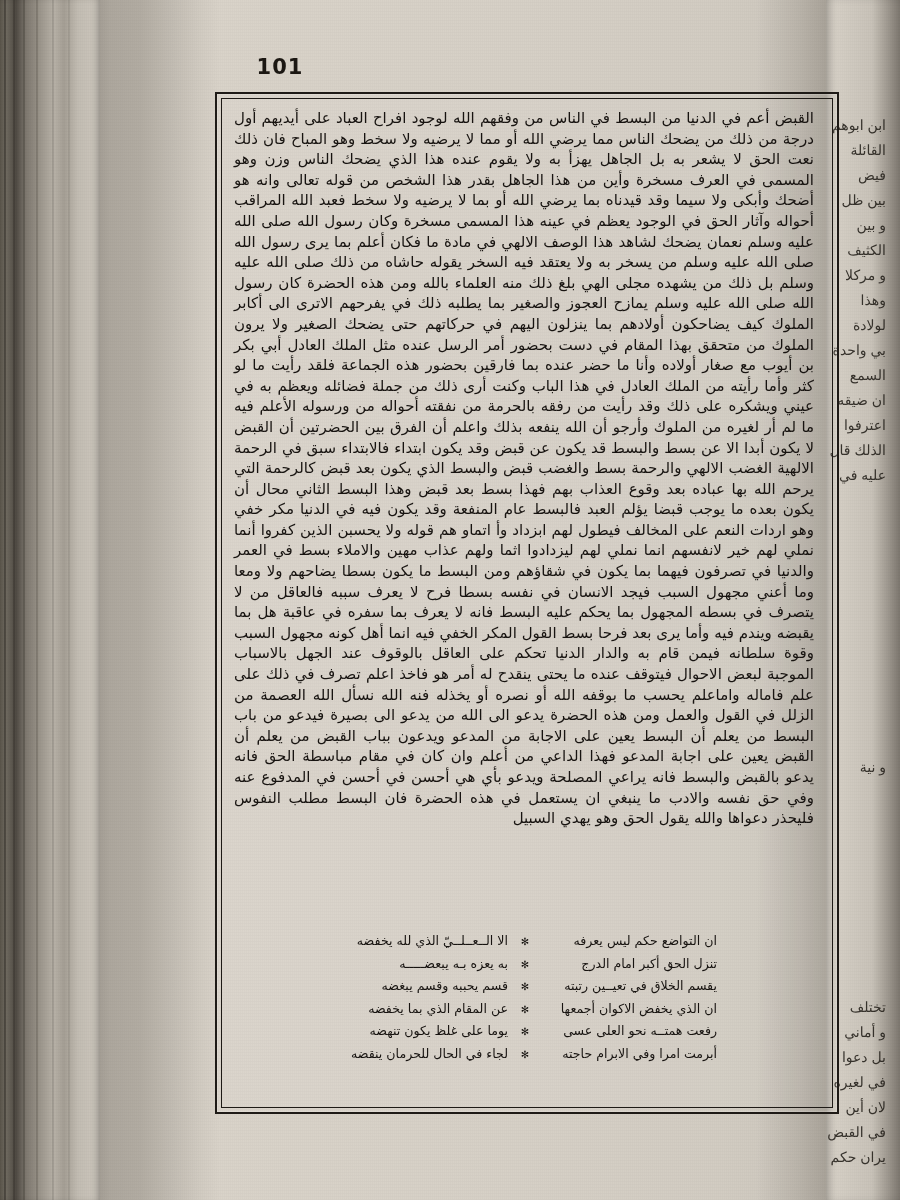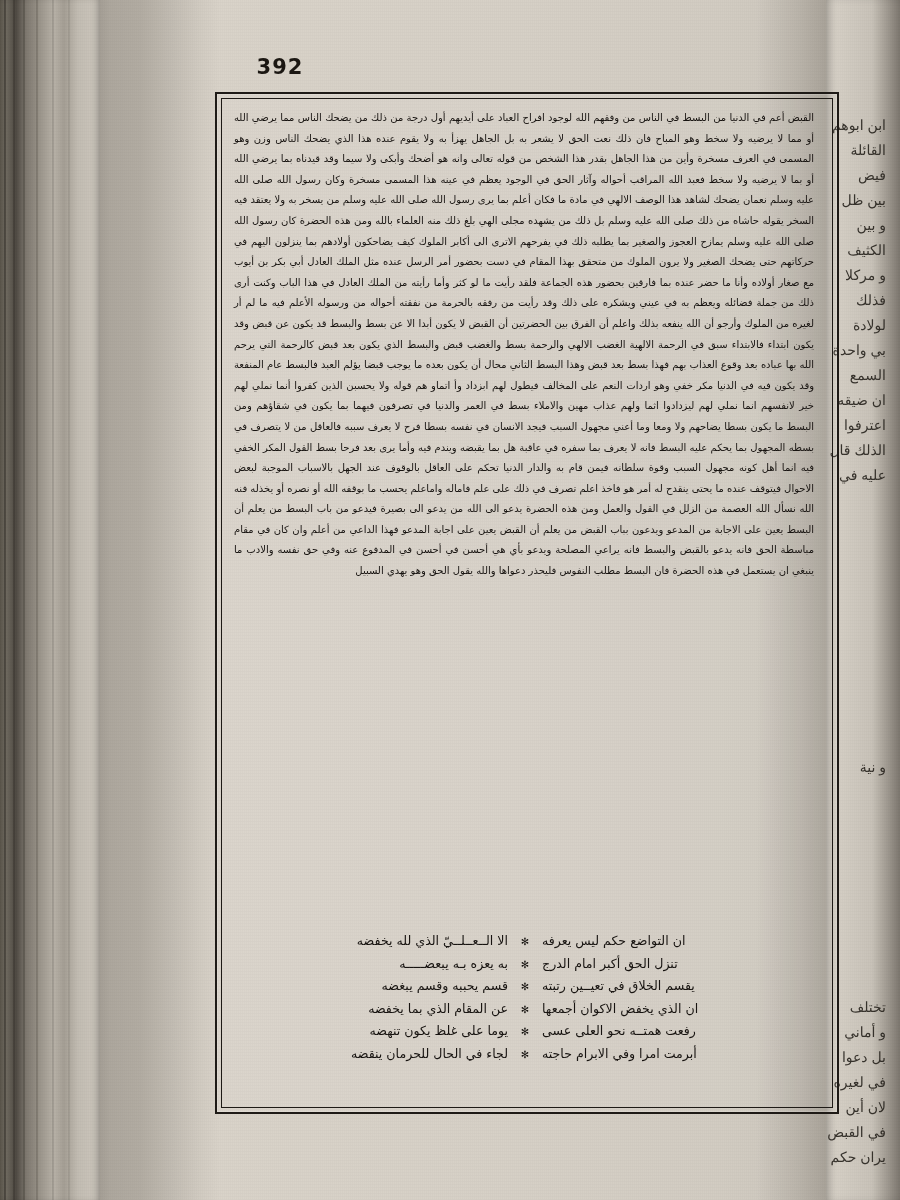--- a/index.html
+++ b/index.html
@@ -115,21 +115,21 @@
   
   .body-text {
     position: absolute;
     left: 226px;
     top: 104px;
     width: 596px;
     direction: rtl;
     text-align: justify;
     color: #171310;
     font-family: "DejaVu Sans", sans-serif;
-    font-size: 10px;
+    font-size: 15px;
     line-height: 20.6px;
     padding: 4px 8px 0 8px;
     box-sizing: border-box;
     text-justify: inter-word;
   }
   .body-text p {
     margin: 0;
   }
 
   
@@ -165,21 +165,21 @@
     display: flex;
     justify-content: center;
     align-items: baseline;
     gap: 0;
     white-space: nowrap;
   }
   .hemistich {
     width: 175px;
     text-align: center;
   }
-  .hemistich.right { text-align: left; }
+  .hemistich.right { text-align: right; }
   .hemistich.left  { text-align: right; }
   .sep {
     width: 34px;
     text-align: center;
     font-size: 10px;
     color: #171310;
   }
 
   
   .footer {
@@ -225,41 +225,41 @@
   <div class="vignette-left"></div>
 
   <div class="neighbor">
     <div class="nb-line" style="top:118px;">ابن ابوهم</div>
     <div class="nb-line" style="top:143px;">القائلة</div>
     <div class="nb-line" style="top:168px;">فيض</div>
     <div class="nb-line" style="top:193px;">بين ظل</div>
     <div class="nb-line" style="top:218px;">و بين</div>
     <div class="nb-line" style="top:243px;">الكثيف</div>
     <div class="nb-line" style="top:268px;">و مركلا</div>
-    <div class="nb-line" style="top:293px;">فذلك</div>
+    <div class="nb-line" style="top:293px;">وهذا</div>
     <div class="nb-line" style="top:318px;">لولادة</div>
     <div class="nb-line" style="top:343px;">بي واحدة</div>
     <div class="nb-line" style="top:368px;">السمع</div>
     <div class="nb-line" style="top:393px;">ان ضيقه</div>
     <div class="nb-line" style="top:418px;">اعترفوا</div>
     <div class="nb-line" style="top:443px;">الذلك قال</div>
     <div class="nb-line" style="top:468px;">عليه في</div>
     <div class="nb-line" style="top:760px;">و نية</div>
     <div class="nb-line" style="top:1000px;">تختلف</div>
     <div class="nb-line" style="top:1025px;">و أماني</div>
     <div class="nb-line" style="top:1050px;margin-left:40px;">بل دعوا</div>
     <div class="nb-line" style="top:1075px;">في لغيره</div>
     <div class="nb-line" style="top:1100px;">لان أين</div>
     <div class="nb-line" style="top:1125px;">في القبض</div>
     <div class="nb-line" style="top:1150px;">يران حكم</div>
   </div>
   <div class="vignette-right"></div>
 
   <div class="page-number">
-    <span class="pn">392</span>
+    <span class="pn">101</span>
   </div>
 
   <div class="frame">
     <div class="frame-inner"></div>
   </div>
 
   <div class="body-text">
     <p>القبض أعم في الدنيا من البسط في الناس من وفقهم الله لوجود افراح العباد على أيديهم أول درجة من ذلك من يضحك الناس مما يرضي الله أو مما لا يرضيه ولا سخط وهو المباح فان ذلك نعت الحق لا يشعر به بل الجاهل يهزأ به ولا يقوم عنده هذا الذي يضحك الناس وزن وهو المسمى في العرف مسخرة وأين من هذا الجاهل بقدر هذا الشخص من قوله تعالى وانه هو أضحك وأبكى ولا سيما وقد قيدناه بما يرضي الله أو بما لا يرضيه ولا سخط فعبد الله المراقب أحواله وآثار الحق في الوجود يعظم في عينه هذا المسمى مسخرة وكان رسول الله صلى الله عليه وسلم نعمان يضحك لشاهد هذا الوصف الالهي في مادة ما فكان أعلم بما يرى رسول الله صلى الله عليه وسلم من يسخر به ولا يعتقد فيه السخر يقوله حاشاه من ذلك صلى الله عليه وسلم بل ذلك من يشهده مجلى الهي بلغ ذلك منه العلماء بالله ومن هذه الحضرة كان رسول الله صلى الله عليه وسلم يمازح العجوز والصغير بما يطلبه ذلك في يفرحهم الاترى الى أكابر الملوك كيف يضاحكون أولادهم بما ينزلون اليهم في حركاتهم حتى يضحك الصغير ولا يرون الملوك من متحقق بهذا المقام في دست بحضور أمر الرسل عنده مثل الملك العادل أبي بكر بن أيوب مع صغار أولاده وأنا ما حضر عنده بما فارقين بحضور هذه الجماعة فلقد رأيت ما لو كثر وأما رأيته من الملك العادل في هذا الباب وكنت أرى ذلك من جملة فضائله ويعظم به في عيني ويشكره على ذلك وقد رأيت من رفقه بالحرمة من نفقته أحواله من ورسوله الأعلم فيه ما لم أر لغيره من الملوك وأرجو أن الله ينفعه بذلك واعلم أن الفرق بين الحضرتين أن القبض لا يكون أبدا الا عن بسط والبسط قد يكون عن قبض وقد يكون ابتداء فالابتداء سبق في الرحمة الالهية الغضب الالهي والرحمة بسط والغضب قبض والبسط الذي يكون بعد قبض كالرحمة التي يرحم الله بها عباده بعد وقوع العذاب بهم فهذا بسط بعد قبض وهذا البسط الثاني محال أن يكون بعده ما يوجب قبضا يؤلم العبد فالبسط عام المنفعة وقد يكون فيه في الدنيا مكر خفي وهو اردات النعم على المخالف فيطول لهم ابزداد وأ اتماو هم قوله ولا يحسبن الذين كفروا أنما نملي لهم خير لانفسهم انما نملي لهم ليزدادوا اثما ولهم عذاب مهين والاملاء بسط في العمر والدنيا في تصرفون فيهما بما يكون في شقاؤهم ومن البسط ما يكون بسطا يضاحهم ولا ومعا وما أعني مجهول السبب فيجد الانسان في نفسه بسطا فرح لا يعرف سببه فالعاقل من لا يتصرف في بسطه المجهول بما يحكم عليه البسط فانه لا يعرف بما سفره في عاقبة هل بما يقبضه ويندم فيه وأما يرى بعد فرحا بسط القول المكر الخفي فيه انما أهل كونه مجهول السبب وقوة سلطانه فيمن قام به والدار الدنيا تحكم على العاقل بالوقوف عند الجهل بالاسباب الموجبة لبعض الاحوال فيتوقف عنده ما يحتى ينقدح له أمر هو فاخذ اعلم تصرف في ذلك على علم فاماله واماعلم يحسب ما بوقفه الله أو نصره أو يخذله فنه الله نسأل الله العصمة من الزلل في القول والعمل ومن هذه الحضرة يدعو الى الله من يدعو الى بصيرة فيدعو من باب البسط من يعلم أن البسط يعين على الاجابة من المدعو ويدعون بباب القبض من يعلم أن القبض يعين على اجابة المدعو فهذا الداعي من أعلم وان كان في مقام مباسطة الحق فانه يدعو بالقبض والبسط فانه يراعي المصلحة ويدعو بأي هي أحسن في أحسن في المدفوع عنه وفي حق نفسه والادب ما ينبغي ان يستعمل في هذه الحضرة فان البسط مطلب النفوس فليحذر دعواها والله يقول الحق وهو يهدي السبيل</p>
   </div>
 

